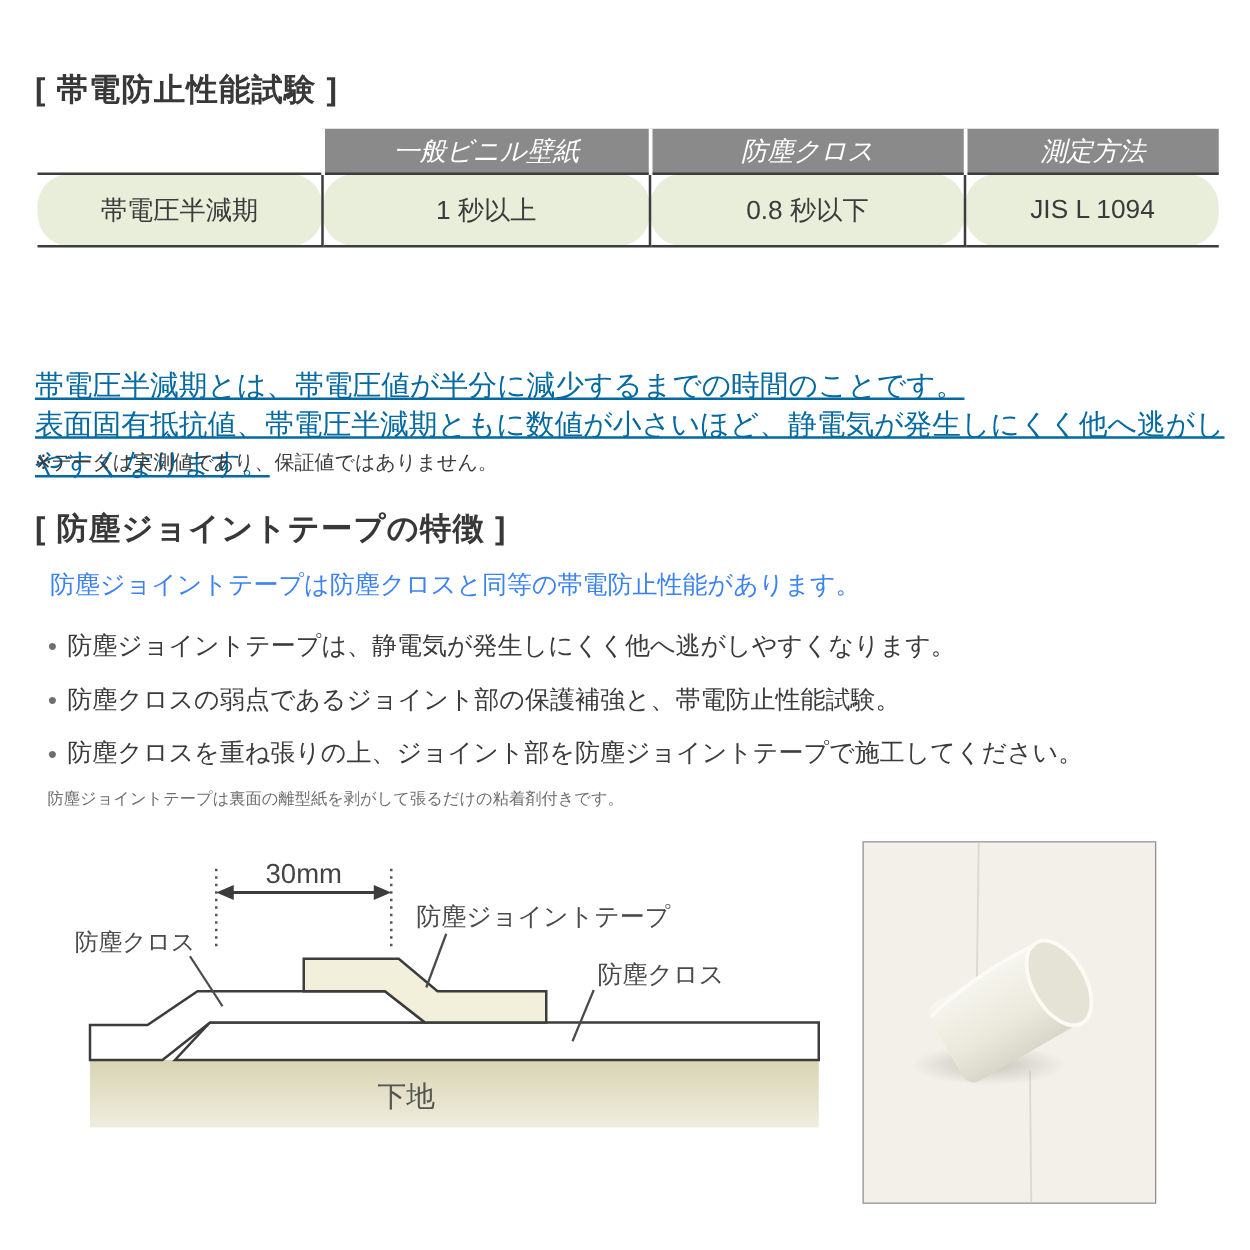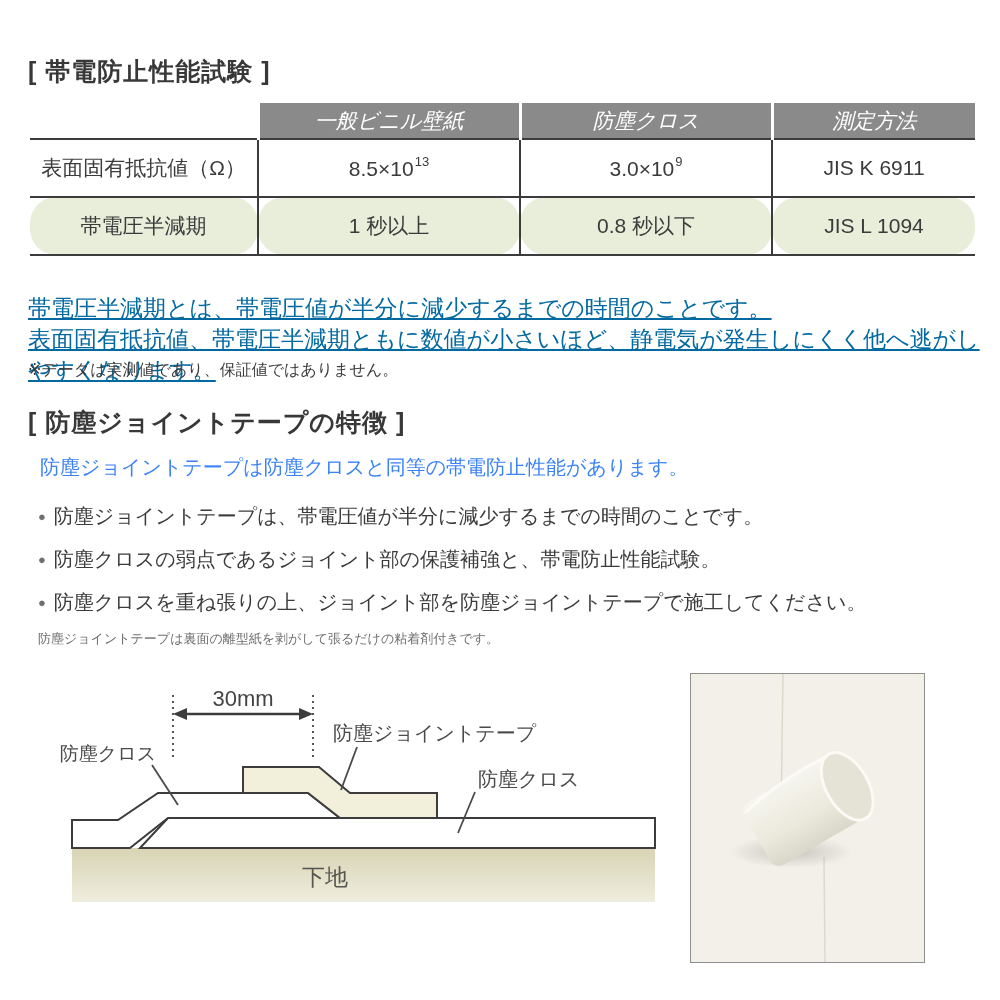--- a/index.html
+++ b/index.html
@@ -57,26 +57,20 @@
     </colgroup>
   <thead>
     <tr>
       <th class="empty"></th>
       <th>一般ビニル壁紙</th>
       <th>防塵クロス</th>
       <th>測定方法</th>
     </tr>
   </thead>
   <tbody>
-    <tr>
-      <td>表面固有抵抗値（Ω）</td>
-      <td><span>8.5×10</span><sup class="exp">13</sup></td>
-      <td><span>3.0×10</span><sup class="exp">9</sup></td>
-      <td>JIS K 6911</td>
-    </tr>
     <tr class="hl">
       <td>帯電圧半減期</td>
       <td>1 秒以上</td>
       <td>0.8 秒以下</td>
       <td>JIS L 1094</td>
     </tr>
   </tbody>
 </table>
 
 <div class="abs body-text" style="left:28px; top:293px; width:960px;">
@@ -86,21 +80,21 @@
 
 <div class="abs note-text" style="left:28px; top:360px;">※データは実測値であり、保証値ではありません。</div>
 
 <div class="abs sec-title" style="left:28px; top:406px;">[ 防塵ジョイントテープの特徴 ]</div>
 
 <div class="abs intro-text" style="left:40px; top:454px;">防塵ジョイントテープは防塵クロスと同等の帯電防止性能があります。</div>
 
 <ul class="features abs" style="left:38px; top:503px; width:920px;">
   <li>
     <span class="dot">●</span>
-    <span>防塵ジョイントテープは、帯電圧値が半分に減少するまでの時間のことです。</span>
+    <span>防塵ジョイントテープは、静電気が発生しにくく他へ逃がしやすくなります。</span>
   </li>
   <li>
     <span class="dot">●</span>
     <span>防塵クロスの弱点であるジョイント部の保護補強と、帯電防止性能試験。</span>
   </li>
   <li>
     <span class="dot">●</span>
     <span>防塵クロスを重ね張りの上、ジョイント部を防塵ジョイントテープで施工してください。</span>
   </li>
   <li>

